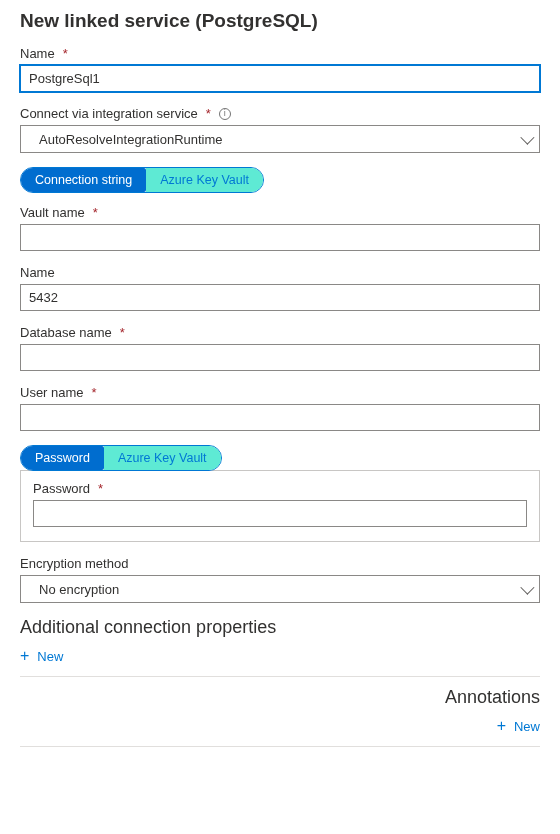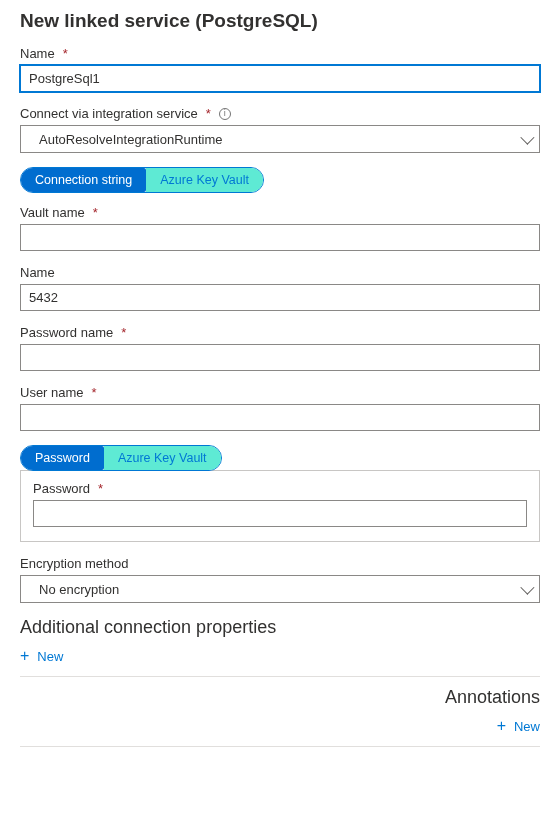--- a/index.html
+++ b/index.html
@@ -128,21 +128,21 @@
   <div class="field">
     <div class="label">
         <span>Name</span>
       </div>
     <input class="text-input" value="5432" style="">
   </div>
 
   
   <div class="field">
     <div class="label">
-      <span>Password name</span>
+      <span>Database name</span>
         <span class="req">*</span>
     </div>
     <input class="text-input" value="" style="">
   </div>
 
   
   <div class="field">
     <div class="label">
       <span>User name</span>
         <span class="req">*</span>

